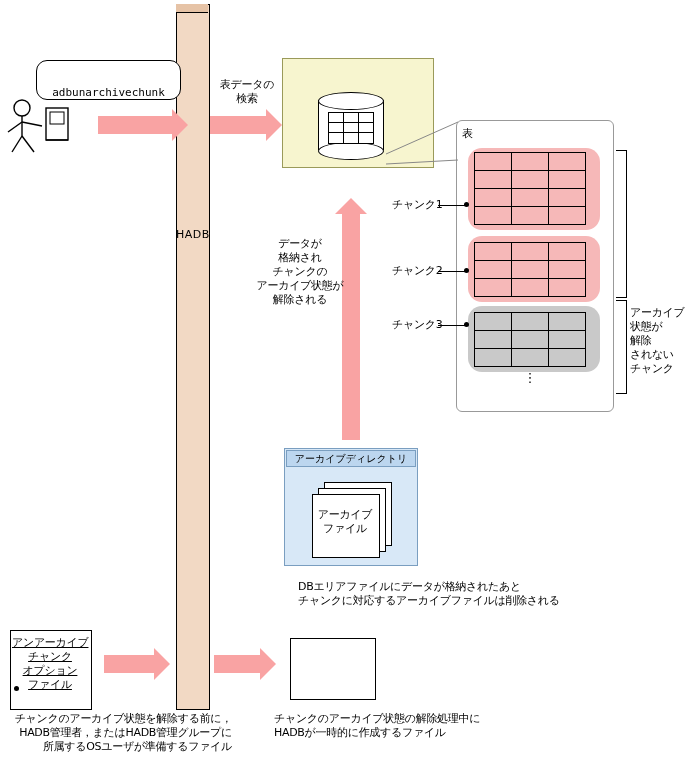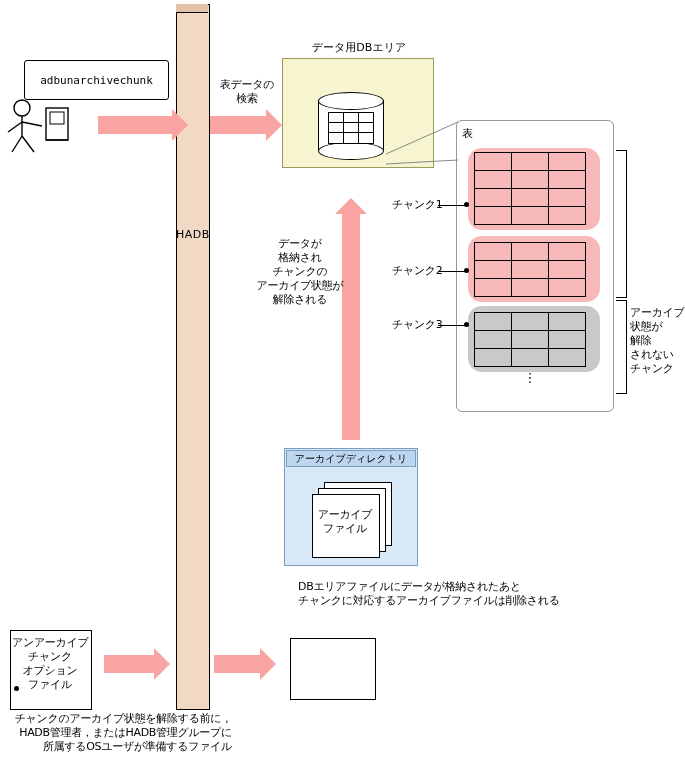--- a/index.html
+++ b/index.html
@@ -8,21 +8,21 @@
   .abs{position:absolute;}
   .txt{font-size:11px;line-height:14px;white-space:pre;letter-spacing:-0.3px;}
   .txt.c{text-align:center;}
 
   
   .hadb-bar{left:176px;top:4px;width:32px;height:704px;background:#f2d9c4;border:1px solid #000;}
   .hadb-bar-top{left:176px;top:4px;width:32px;height:8px;background:#e6c3a6;border-bottom:1px solid #000;}
   .hadb-label{left:176px;top:228px;width:24px;text-align:center;font-size:11px;letter-spacing:0.5px;}
 
   
-  .cmd-box{left:24px;top:60px;width:143px;height:38px;border:1px solid #000;background:#fff;border-radius:3px;display:flex;align-items:center;justify-content:center;}
+  .cmd-box{left:36px;top:60px;width:143px;height:38px;border:1px solid #000;background:#fff;border-radius:11px;display:flex;align-items:flex-end;justify-content:center;}
   .cmd-box span{font-family:"DejaVu Sans Mono","Liberation Mono",monospace;font-size:11px;}
 
   
   .dbarea{left:282px;top:58px;width:150px;height:108px;background:#f7f5cf;border:1px solid #9a9a5a;}
   .dbarea-title{left:284px;top:40px;width:150px;text-align:center;font-size:11px;}
   .mc-label{left:292px;top:64px;width:130px;height:16px;background:#e9e4a0;border:1px solid #8a8a4a;text-align:center;font-size:10px;line-height:16px;}
 
   
   .cyl{left:318px;top:92px;width:66px;height:66px;}
   .cyl .body{position:absolute;left:0;top:8px;width:64px;height:50px;border:1px solid #000;border-top:none;border-bottom:none;background:#ffffff;}
@@ -86,21 +86,20 @@
     <rect x="46" y="16" width="14" height="12" fill="none" stroke="#000" stroke-width="1"></rect>
     <line x1="42" y1="44" x2="64" y2="44" stroke="#000" stroke-width="1.4"></line>
   </svg>
 
   <div class="abs arrow-r" style="left:98px;top:116px;width:76px;"></div>
   <div class="abs txt c" style="left:212px;top:78px;width:70px;">表データの
 検索</div>
 
   <div class="abs arrow-r" style="left:210px;top:116px;width:58px;"></div>
 
-  <div class="abs dbarea-title">データ用DBエリア</div>
   <div class="abs dbarea"></div>
 
   <div class="abs cyl">
     <div class="body"></div>
     <div class="top"></div>
     <div class="bot"></div>
     <div class="grid">
       <div class="v" style="left:14px;"></div>
       <div class="v" style="left:29px;"></div>
       <div class="h" style="top:9px;"></div>
@@ -216,27 +215,29 @@
   <div class="abs filecard" style="left:324px;top:482px;width:66px;height:62px;"></div>
   <div class="abs filecard" style="left:318px;top:488px;width:66px;height:62px;"></div>
   <div class="abs filecard" style="left:312px;top:494px;width:66px;height:62px;"></div>
   <div class="abs txt c" style="left:312px;top:508px;width:66px;">アーカイブ
 ファイル</div>
 
   <div class="abs txt" style="left:278px;top:580px;width:300px;margin-left:20px;">DBエリアファイルにデータが格納されたあと
 チャンクに対応するアーカイブファイルは削除される</div>
 
   <div class="abs optbox"></div>
-  <div class="abs txt c" style="left:12px;top:636px;width:76px;">アンアーカイブ
+  <div class="abs txt c" style="left:12px;top:636px;width:76px;text-decoration:underline;">アンアーカイブ
 チャンク
 オプション
 ファイル</div>
   <div class="abs dot" style="left:14px;top:686px;"></div>
   <div class="abs txt" style="left:2px;top:712px;width:230px;text-align:right;">チャンクのアーカイブ状態を解除する前に，
 HADB管理者，またはHADB管理グループに
 所属するOSユーザが準備するファイル</div>
 
   <div class="abs arrow-r" style="left:104px;top:655px;width:52px;"></div>
   <div class="abs arrow-r" style="left:214px;top:655px;width:48px;"></div>
 
   <div class="abs tmpbox"></div>
+  <div class="abs txt" style="left:274px;top:712px;width:260px;">チャンクのアーカイブ状態の解除処理中に
+HADBが一時的に作成するファイル</div>
 
 </div>
 
 </body></html>

